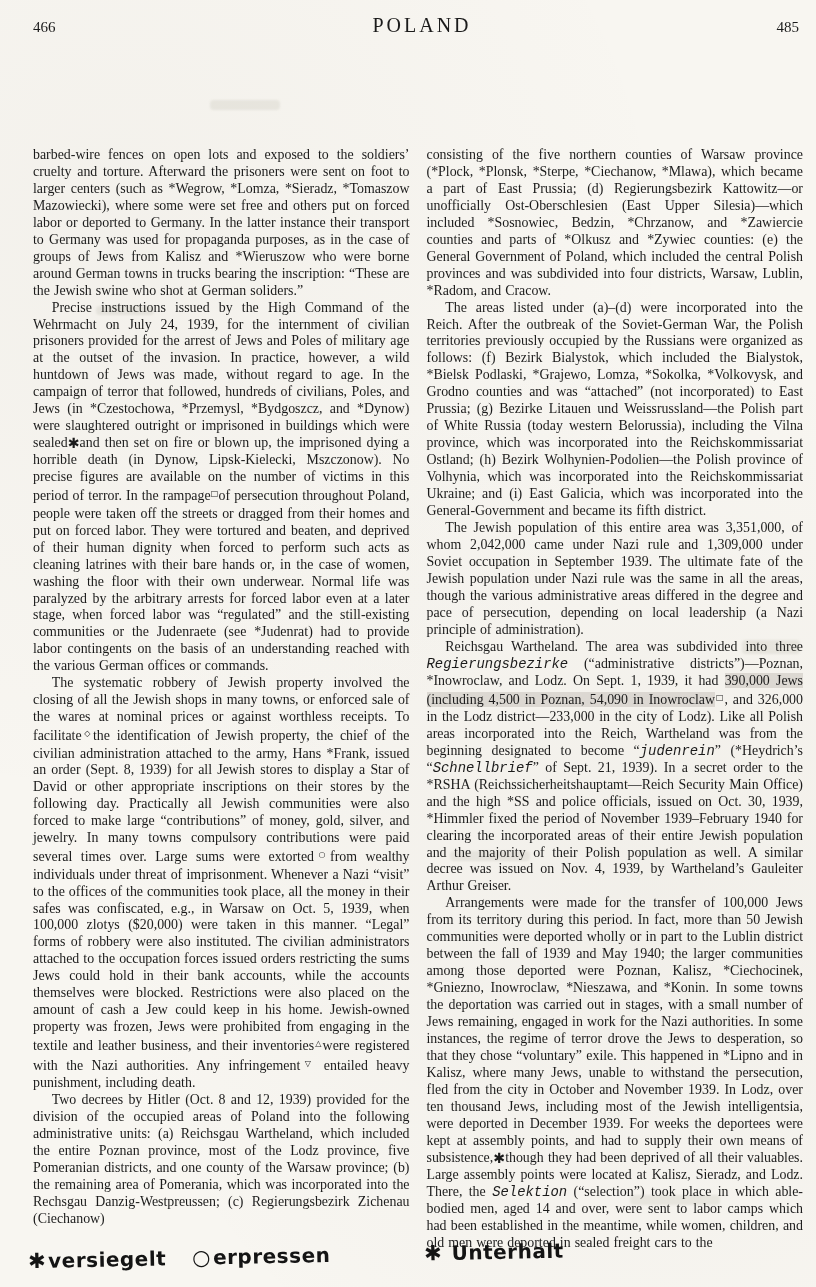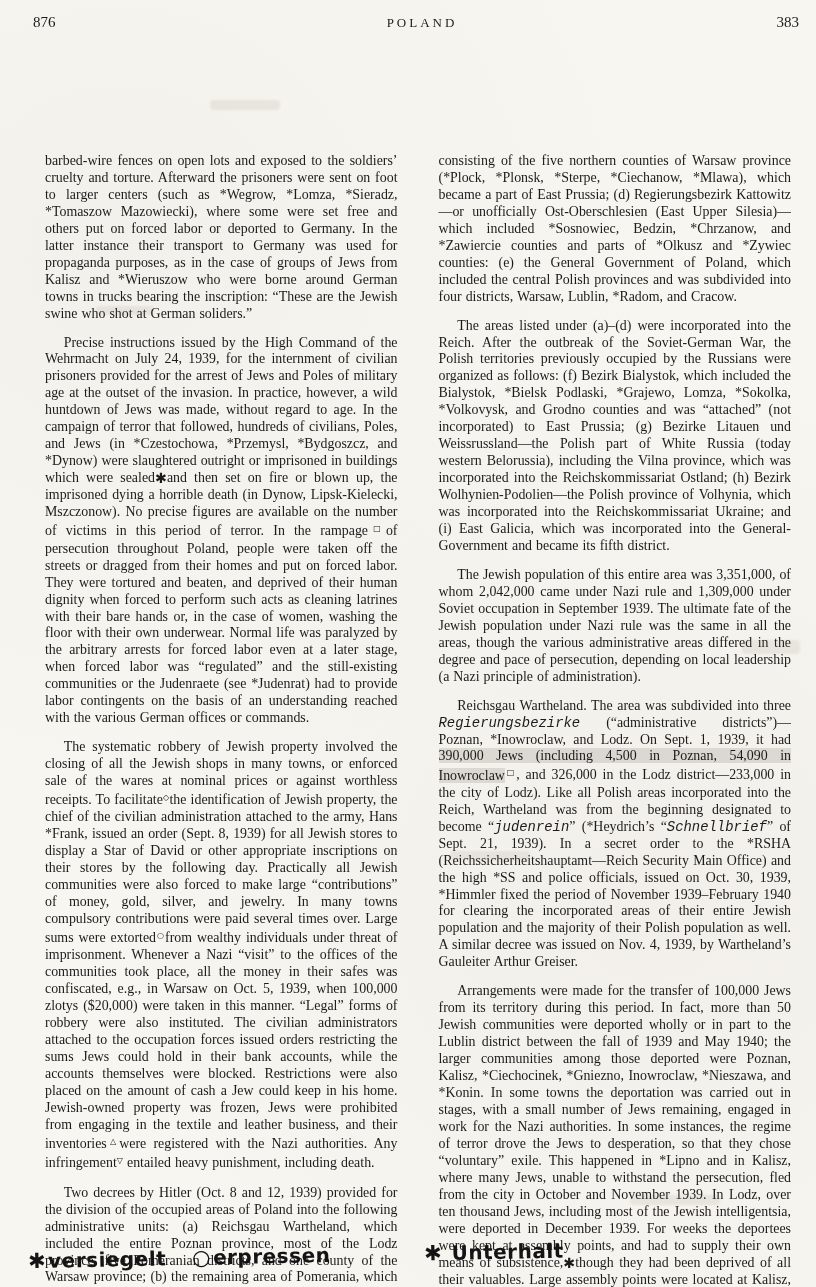--- a/index.html
+++ b/index.html
@@ -22,36 +22,36 @@
     overflow:hidden;
   }
   .header{
     display:flex;
     justify-content:space-between;
     align-items:baseline;
     padding:0 4px 0 0;
     font-size:15.5px;
   }
   .running-title{
-    font-size:13px;
+    font-size:20px;
     letter-spacing:3px;
     transform:translateX(6px);
   }
   .page-num{font-size:15px;}
   .columns{
     display:flex;
     gap:17px;
     margin-top:110px;
   }
   .column{
     flex:1 1 0;
     min-width:0;
   }
   .para{
-    margin:12px;
+    margin:0;
     font-size:13.9px;
     line-height:16.95px;
     text-align:justify;
     word-spacing:0.04em;
   }
   .para.indent{text-indent:1.35em;}
   .bold{font-weight:normal;}
   .italic{font-style:italic;font-family:Liberation Mono, monospace;}
   .highlight{background:rgba(150,144,134,0.26);box-decoration-break:clone;-webkit-box-decoration-break:clone;}
   .mark{font-family:"DejaVu Sans",sans-serif;font-weight:700;}
@@ -84,23 +84,23 @@
     border-radius:4px;
     filter:blur(1px);
   }
 </style>
 </head>
 <body>
 
 <div class="page">
 
   <div class="header">
-    <span class="page-num">876</span>
+    <span class="page-num">466</span>
     <span class="running-title">POLAND</span>
-    <span class="page-num">383</span>
+    <span class="page-num">485</span>
   </div>
 
   <div class="columns">
     <div class="column">
         <p class="para"><span>barbed-wire fences on open lots and exposed to the soldiers’ cruelty and torture. Afterward the prisoners were sent on foot to larger centers (such as *Wegrow, *Lomza, *Sieradz, *Tomaszow Mazowiecki), where some were set free and others put on forced labor or deported to Germany. In the latter instance their transport to Germany was used for propaganda purposes, as in the case of groups of Jews from Kalisz and *Wieruszow who were borne around German towns in trucks bearing the inscription: “These are the Jewish swine who shot at German soliders.”</span></p>
         <p class="para indent"><span>Precise instructions issued by the High Command of the Wehrmacht on July 24, 1939, for the internment of civilian prisoners provided for the arrest of Jews and Poles of military age at the outset of the invasion. In practice, however, a wild huntdown of Jews was made, without regard to age. In the campaign of terror that followed, hundreds of civilians, Poles, and Jews (in *Czestochowa, *Przemysl, *Bydgoszcz, and *Dynow) were slaughtered outright or imprisoned in buildings which were sealed</span><span class="mark hand-asterisk-mark">✱</span><span>and then set on fire or blown up, the imprisoned dying a horrible death (in Dynow, Lipsk-Kielecki, Mszczonow). No precise figures are available on the number of victims in this period of terror. In the rampage</span><span class="mark square-mark">□</span><span>of persecution throughout Poland, people were taken off the streets or dragged from their homes and put on forced labor. They were tortured and beaten, and deprived of their human dignity when forced to perform such acts as cleaning latrines with their bare hands or, in the case of women, washing the floor with their own underwear. Normal life was paralyzed by the arbitrary arrests for forced labor even at a later stage, when forced labor was “regulated” and the still-existing communities or the Judenraete (see *Judenrat) had to provide labor contingents on the basis of an understanding reached with the various German offices or commands.</span></p>
         <p class="para indent"><span>The systematic robbery of Jewish property involved the closing of all the Jewish shops in many towns, or enforced sale of the wares at nominal prices or against worthless receipts. To facilitate</span><span class="mark diamond-mark">◇</span><span>the identification of Jewish property, the chief of the civilian administration attached to the army, Hans *Frank, issued an order (Sept. 8, 1939) for all Jewish stores to display a Star of David or other appropriate inscriptions on their stores by the following day. Practically all Jewish communities were also forced to make large “contributions” of money, gold, silver, and jewelry. In many towns compulsory contributions were paid several times over. Large sums were extorted</span><span class="mark circle-mark">○</span><span>from wealthy individuals under threat of imprisonment. Whenever a Nazi “visit” to the offices of the communities took place, all the money in their safes was confiscated, e.g., in Warsaw on Oct. 5, 1939, when 100,000 zlotys ($20,000) were taken in this manner. “Legal” forms of robbery were also instituted. The civilian administrators attached to the occupation forces issued orders restricting the sums Jews could hold in their bank accounts, while the accounts themselves were blocked. Restrictions were also placed on the amount of cash a Jew could keep in his home. Jewish-owned property was frozen, Jews were prohibited from engaging in the textile and leather business, and their inventories</span><span class="mark triangle-up-mark">△</span><span>were registered with the Nazi authorities. Any infringement</span><span class="mark triangle-down-mark">▽</span><span> entailed heavy punishment, including death.</span></p>
         <p class="para indent"><span>Two decrees by Hitler (Oct. 8 and 12, 1939) provided for the division of the occupied areas of Poland into the following administrative units: (a) Reichsgau Wartheland, which included the entire Poznan province, most of the Lodz province, five Pomeranian districts, and one county of the Warsaw province; (b) the remaining area of Pomerania, which was incorporated into the Rechsgau Danzig-Westpreussen; (c) Regierungsbezirk Zichenau (Ciechanow)</span></p>
       </div>
     <div class="column">

